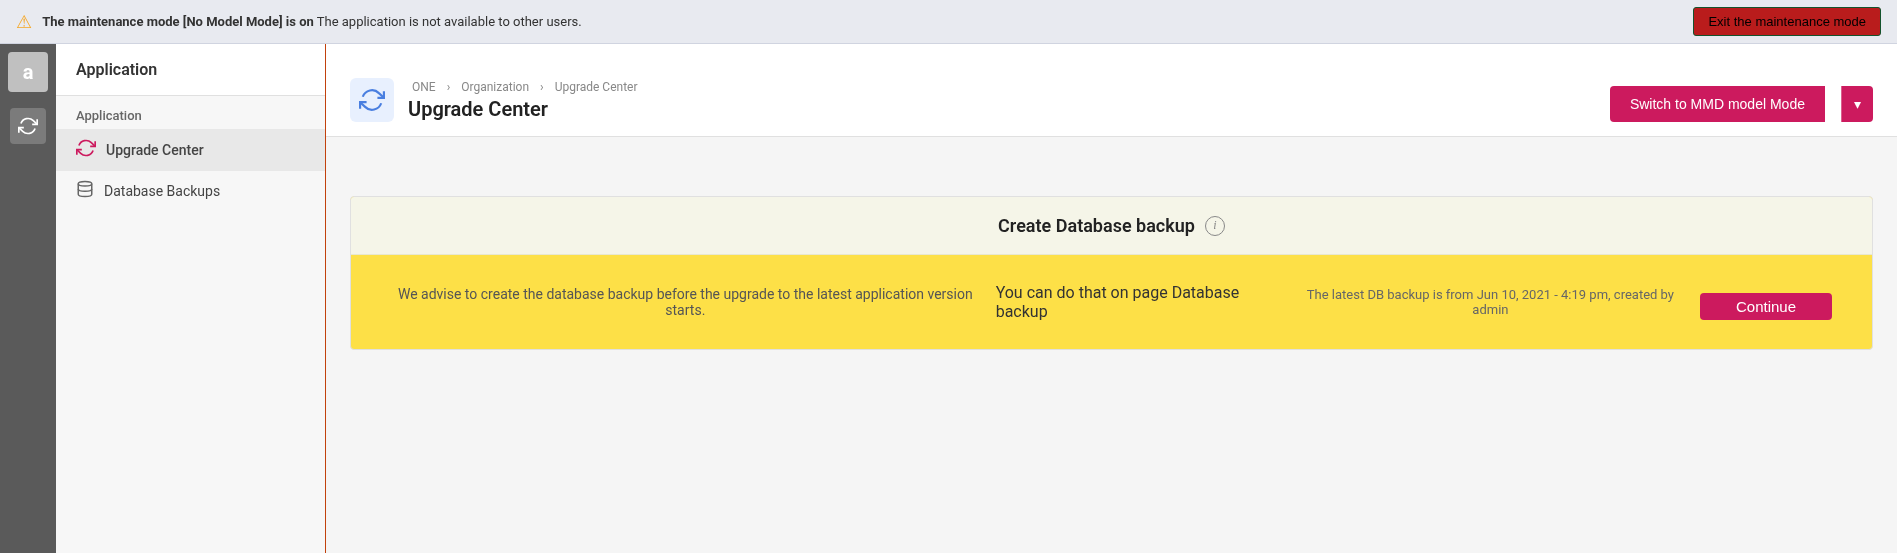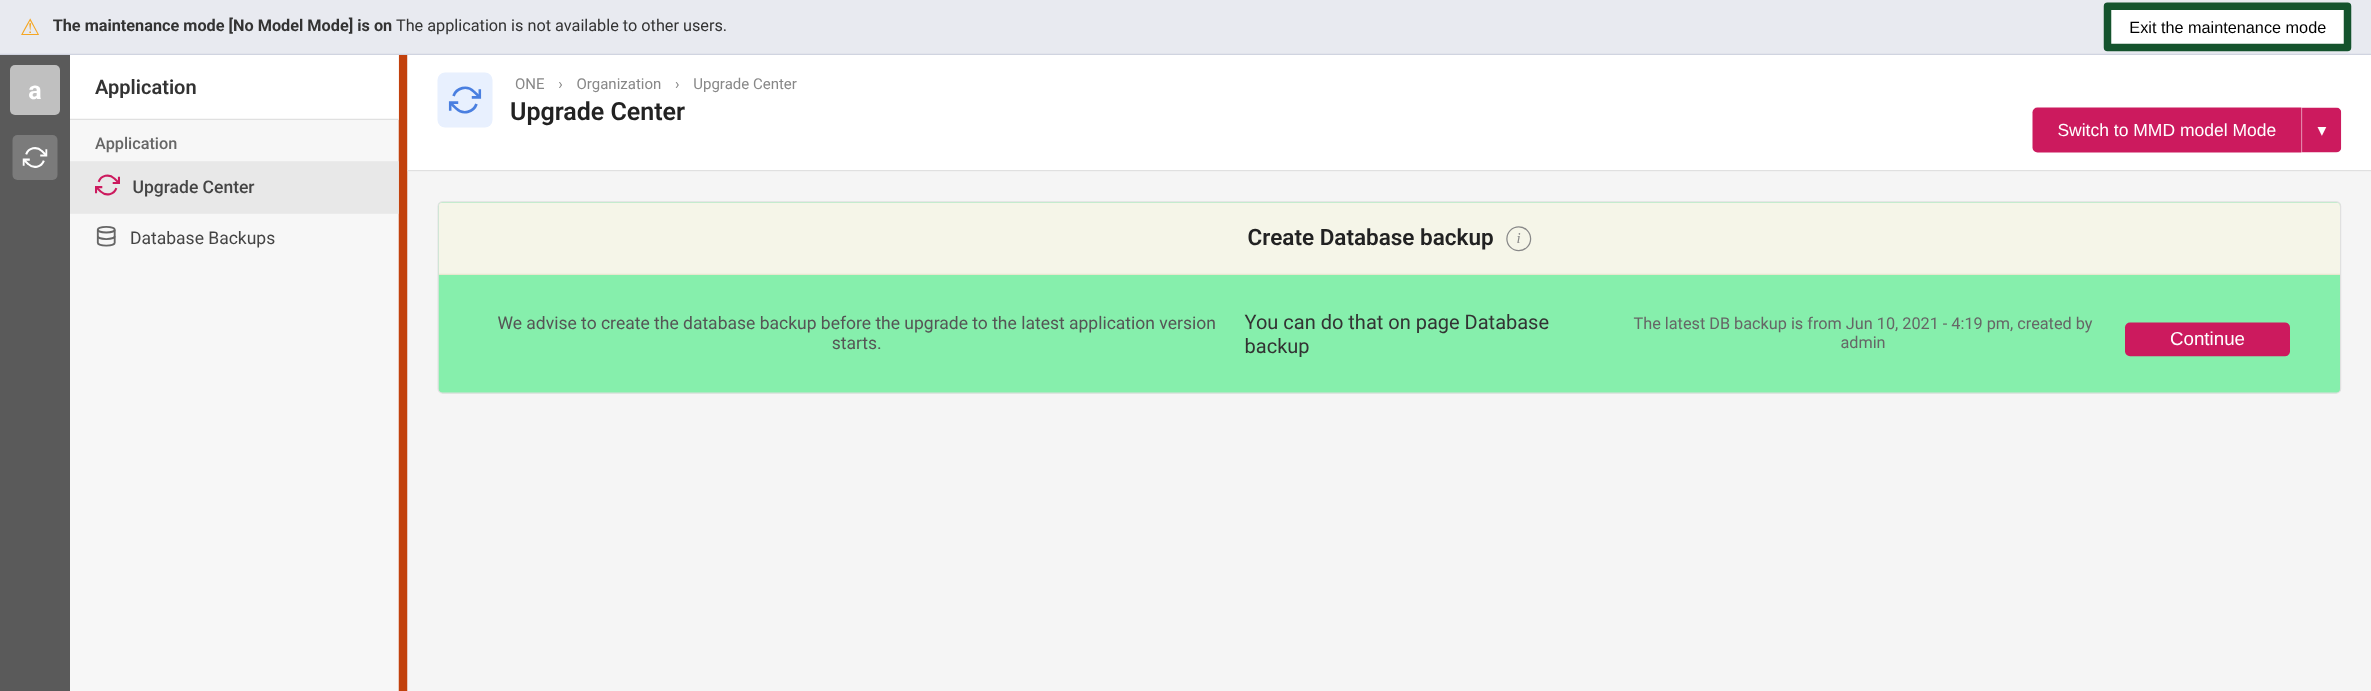--- a/index.html
+++ b/index.html
@@ -20,22 +20,22 @@
       align-items: center;
       gap: 10px;
       font-size: 13px;
       color: #333;
     }
     .warning-icon {
       color: #f5a623;
       font-size: 18px;
     }
     .exit-maintenance-btn {
-      border: 6px solid #14532d;
-      background: #ffffff;
+      border: 1px solid #14532d;
+      background: #b91c1c;
       padding: 6px 14px;
       font-size: 13px;
       cursor: pointer;
       border-radius: 3px;
     }
 
     
     .app-layout {
       display: flex;
       height: calc(100vh - 44px);
@@ -74,21 +74,21 @@
       color: #ccc;
       font-size: 18px;
       cursor: pointer;
     }
     .rail-icon.active { background: rgba(255,255,255,0.2); color: #fff; }
 
     
     .sidebar {
       width: 270px;
       background: #f7f7f7;
-      border-right: 7px solid #c2410c;
+      border-right: 1px solid #c2410c;
       display: flex;
       flex-direction: column;
     }
     .sidebar-header {
       padding: 16px 20px;
       font-size: 16px;
       font-weight: 600;
       color: #333;
       border-bottom: 1px solid #e0e0e0;
       background: #fff;
@@ -122,21 +122,21 @@
       flex: 1;
       display: flex;
       flex-direction: column;
       background: #f5f5f5;
       overflow: auto;
     }
 
     
     .page-header {
       display: flex;
-      align-items: flex-start;
+      align-items: flex-end;
       justify-content: space-between;
       padding: 14px 24px;
       background: #fff;
       border-bottom: 1px solid #e0e0e0;
     }
     .page-header-left {
       display: flex;
       align-items: center;
       gap: 14px;
     }
@@ -158,21 +158,21 @@
     }
     .breadcrumb span { margin: 0 4px; }
     .page-title {
       font-size: 20px;
       font-weight: 600;
       color: #222;
     }
     .page-header-right {
       display: flex;
       align-items: stretch;
-      gap: 0;
+      gap: 16px;
       margin-top: 28px;
     }
     .switch-mode-btn {
       background: #cc1a5e;
       color: white;
       border: none;
       padding: 10px 20px;
       font-size: 14px;
       font-weight: 500;
       cursor: pointer;
@@ -189,24 +189,25 @@
       font-size: 14px;
     }
 
     
     .content-area {
       padding: 24px;
     }
 
     
     .card {
-      background: #86efac;
+      background: #fde047;
       border: 1px solid #e0e0e0;
       border-radius: 4px;
       overflow: hidden;
+      margin-top: 35px;
     }
     .card-header {
       background: #f5f5e8;
       padding: 18px 24px;
       display: flex;
       align-items: center;
       justify-content: center;
       gap: 10px;
       border-bottom: 1px solid #e8e8d0;
     }

